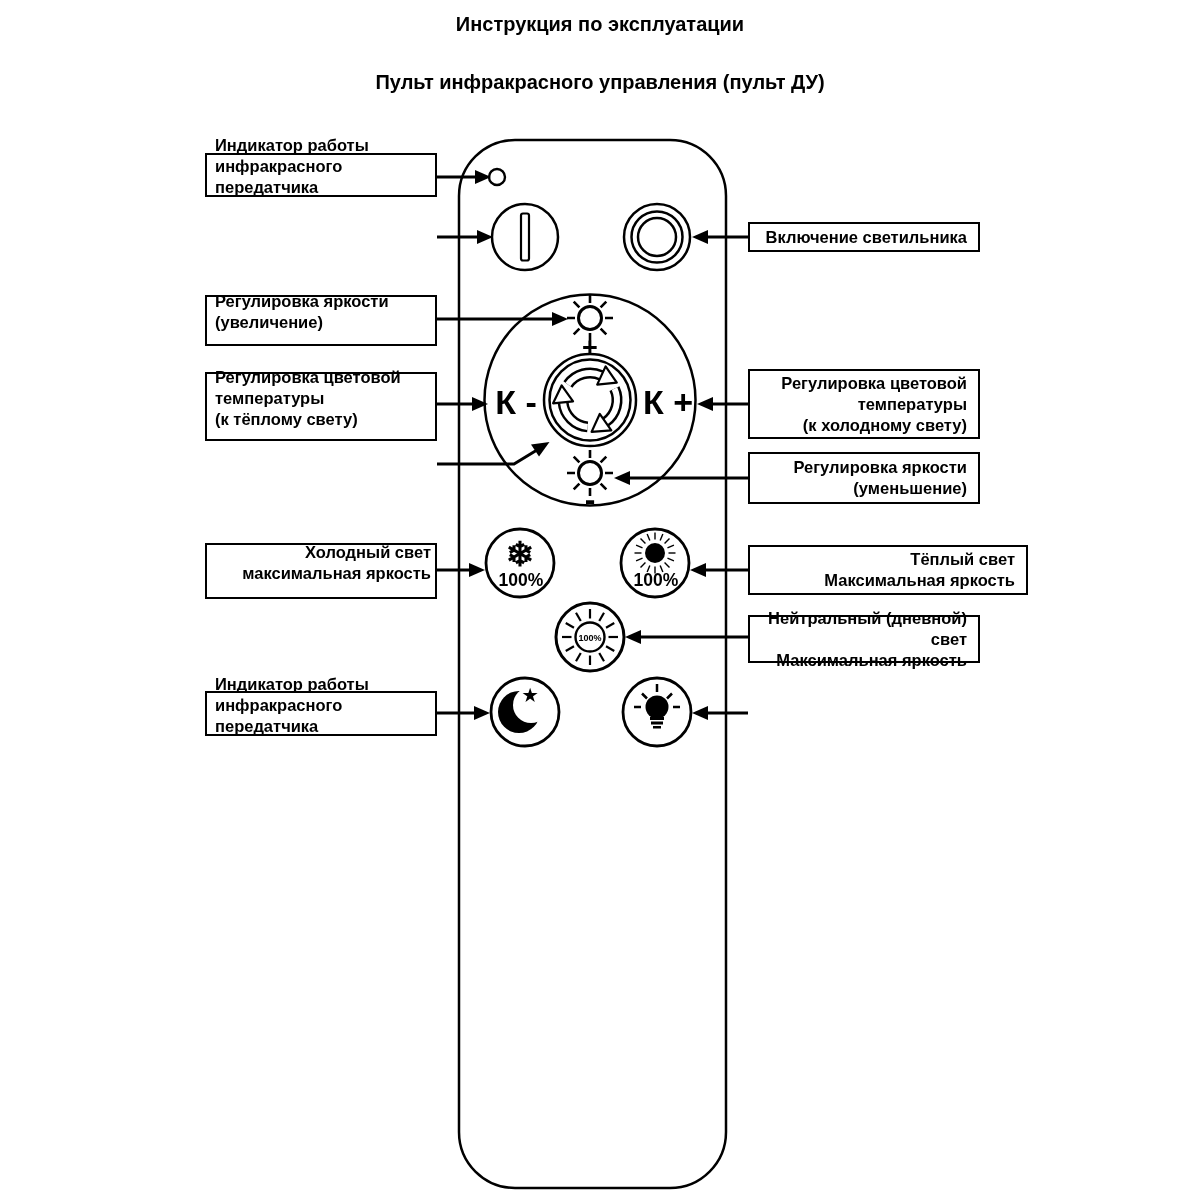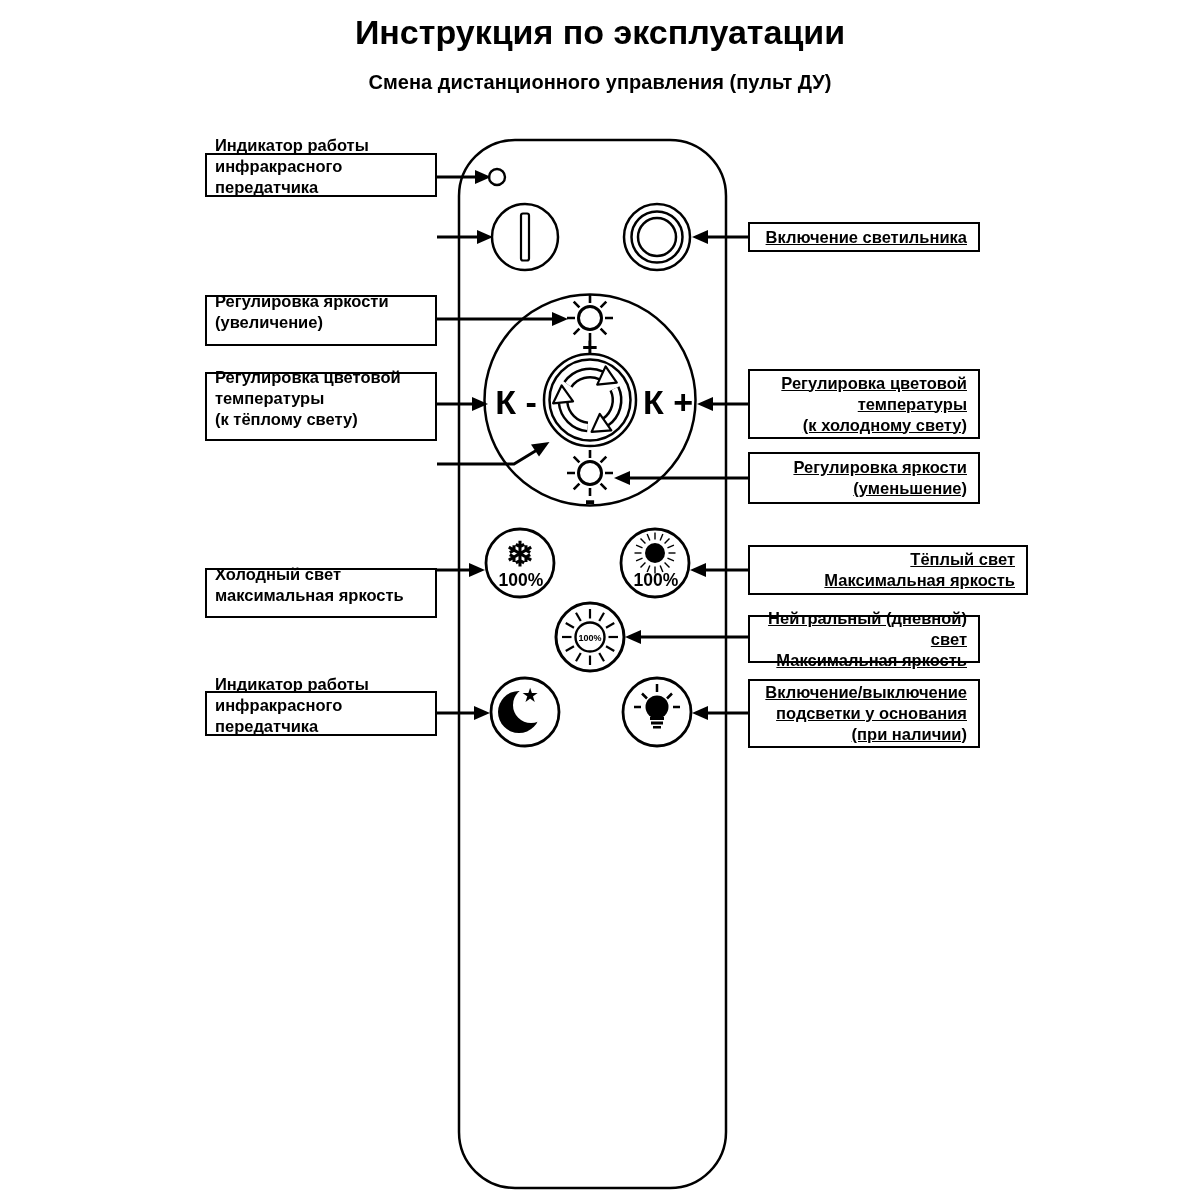--- a/index.html
+++ b/index.html
@@ -9,21 +9,21 @@
     height: 1200px;
     background: #ffffff;
     font-family: "Liberation Sans", sans-serif;
     color: #000;
     overflow: hidden;
   }
   .title {
     position: absolute;
     left: 0; top: 13px; width: 1200px;
     text-align: center;
-    font-size: 34px;
+    font-size: 20px;
     font-weight: bold;
   }
   .subtitle {
     position: absolute;
     left: 0; top: 71px; width: 1200px;
     text-align: center;
     font-size: 20px;
     font-weight: bold;
   }
   .diagram-svg { position: absolute; left: 0; top: 0; }
@@ -34,31 +34,31 @@
     background: #fff;
     display: flex;
     flex-direction: column;
     justify-content: center;
     font-size: 16.5px;
     line-height: 21px;
     font-weight: bold;
     white-space: pre-line;
   }
   .label-box.left  { text-align: left;  padding: 1px 4px 18px 8px; }
-  .label-box.right { text-align: right; padding: 1px 11px 1px 4px; text-decoration: underline; }
+  .label-box.right { text-align: right; padding: 1px 11px 1px 4px; }
   .label-box span { display: block; width: 100%; }
   svg text { font-family: "Liberation Sans", sans-serif; font-weight: bold; fill: #000; }
 </style>
 </head>
 <body>
 
 <div class="stage">
 
   <div class="title">Инструкция по эксплуатации</div>
-  <div class="subtitle">Смена дистанционного управления (пульт ДУ)</div>
+  <div class="subtitle">Пульт инфракрасного управления (пульт ДУ)</div>
 
   <svg class="diagram-svg" width="1200" height="1200" viewBox="0 0 1200 1200">
     <defs>
       <path id="sunrays" d="M 0 -15 L 0 -23 M 10.6 -10.6 L 16.3 -16.3 M 15 0 L 23 0 M 10.6 10.6 L 16.3 16.3 M 0 15 L 0 23 M -10.6 10.6 L -16.3 16.3 M -15 0 L -23 0 M -10.6 -10.6 L -16.3 -16.3" stroke="#000" stroke-width="2.6" fill="none"></path>
       <line id="wray" x1="0" y1="-13.5" x2="0" y2="-20.5" stroke="#000" stroke-width="1.4"></line>
       <line id="nray" x1="0" y1="-18.5" x2="0" y2="-28" stroke="#000" stroke-width="2.2"></line>
       <g id="rotA">
         <path d="M -22.1 -15.5 A 27 27 0 0 1 11.4 -24.5" stroke="#000" stroke-width="11" fill="none"></path>
         <path d="M -22.1 -15.5 A 27 27 0 0 1 11.4 -24.5" stroke="#fff" stroke-width="6" fill="none"></path>
         <polygon points="26.8,-17.3 15.6,-33.6 7.2,-15.4" fill="#fff" stroke="#000" stroke-width="2.2" stroke-linejoin="round"></polygon>
@@ -222,21 +222,21 @@
   </div>
   <div class="label-box left" style="left:205px; top:295px; width:232px; height:51px;">
     <span>Регулировка яркости
 (увеличение)</span>
   </div>
   <div class="label-box left" style="left:205px; top:372px; width:232px; height:69px;">
     <span>Регулировка цветовой
 температуры
 (к тёплому свету)</span>
   </div>
-  <div class="label-box left" style="left:205px; top:568px; width:232px; height:50px;">
+  <div class="label-box left" style="left:205px; top:543px; width:232px; height:56px;text-align:right;">
     <span>Холодный свет
 максимальная яркость</span>
   </div>
   <div class="label-box left" style="left:205px; top:691px; width:232px; height:45px;">
     <span>Индикатор работы
 инфракрасного передатчика</span>
   </div>
 
   <div class="label-box right" style="left:748px; top:222px; width:232px; height:30px;">
     <span>Включение светильника</span>
@@ -251,19 +251,14 @@
 (уменьшение)</span>
   </div>
   <div class="label-box right" style="left:748px; top:545px; width:280px; height:50px;">
     <span>Тёплый свет
 Максимальная яркость</span>
   </div>
   <div class="label-box right" style="left:748px; top:615px; width:232px; height:48px;text-align:right;">
     <span>Нейтральный (дневной) свет
 Максимальная яркость</span>
   </div>
-  <div class="label-box right" style="left:748px; top:679px; width:232px; height:69px;">
-    <span>Включение/выключение
-подсветки у основания
-(при наличии)</span>
-  </div>
 
 </div>
 
 </body></html>

